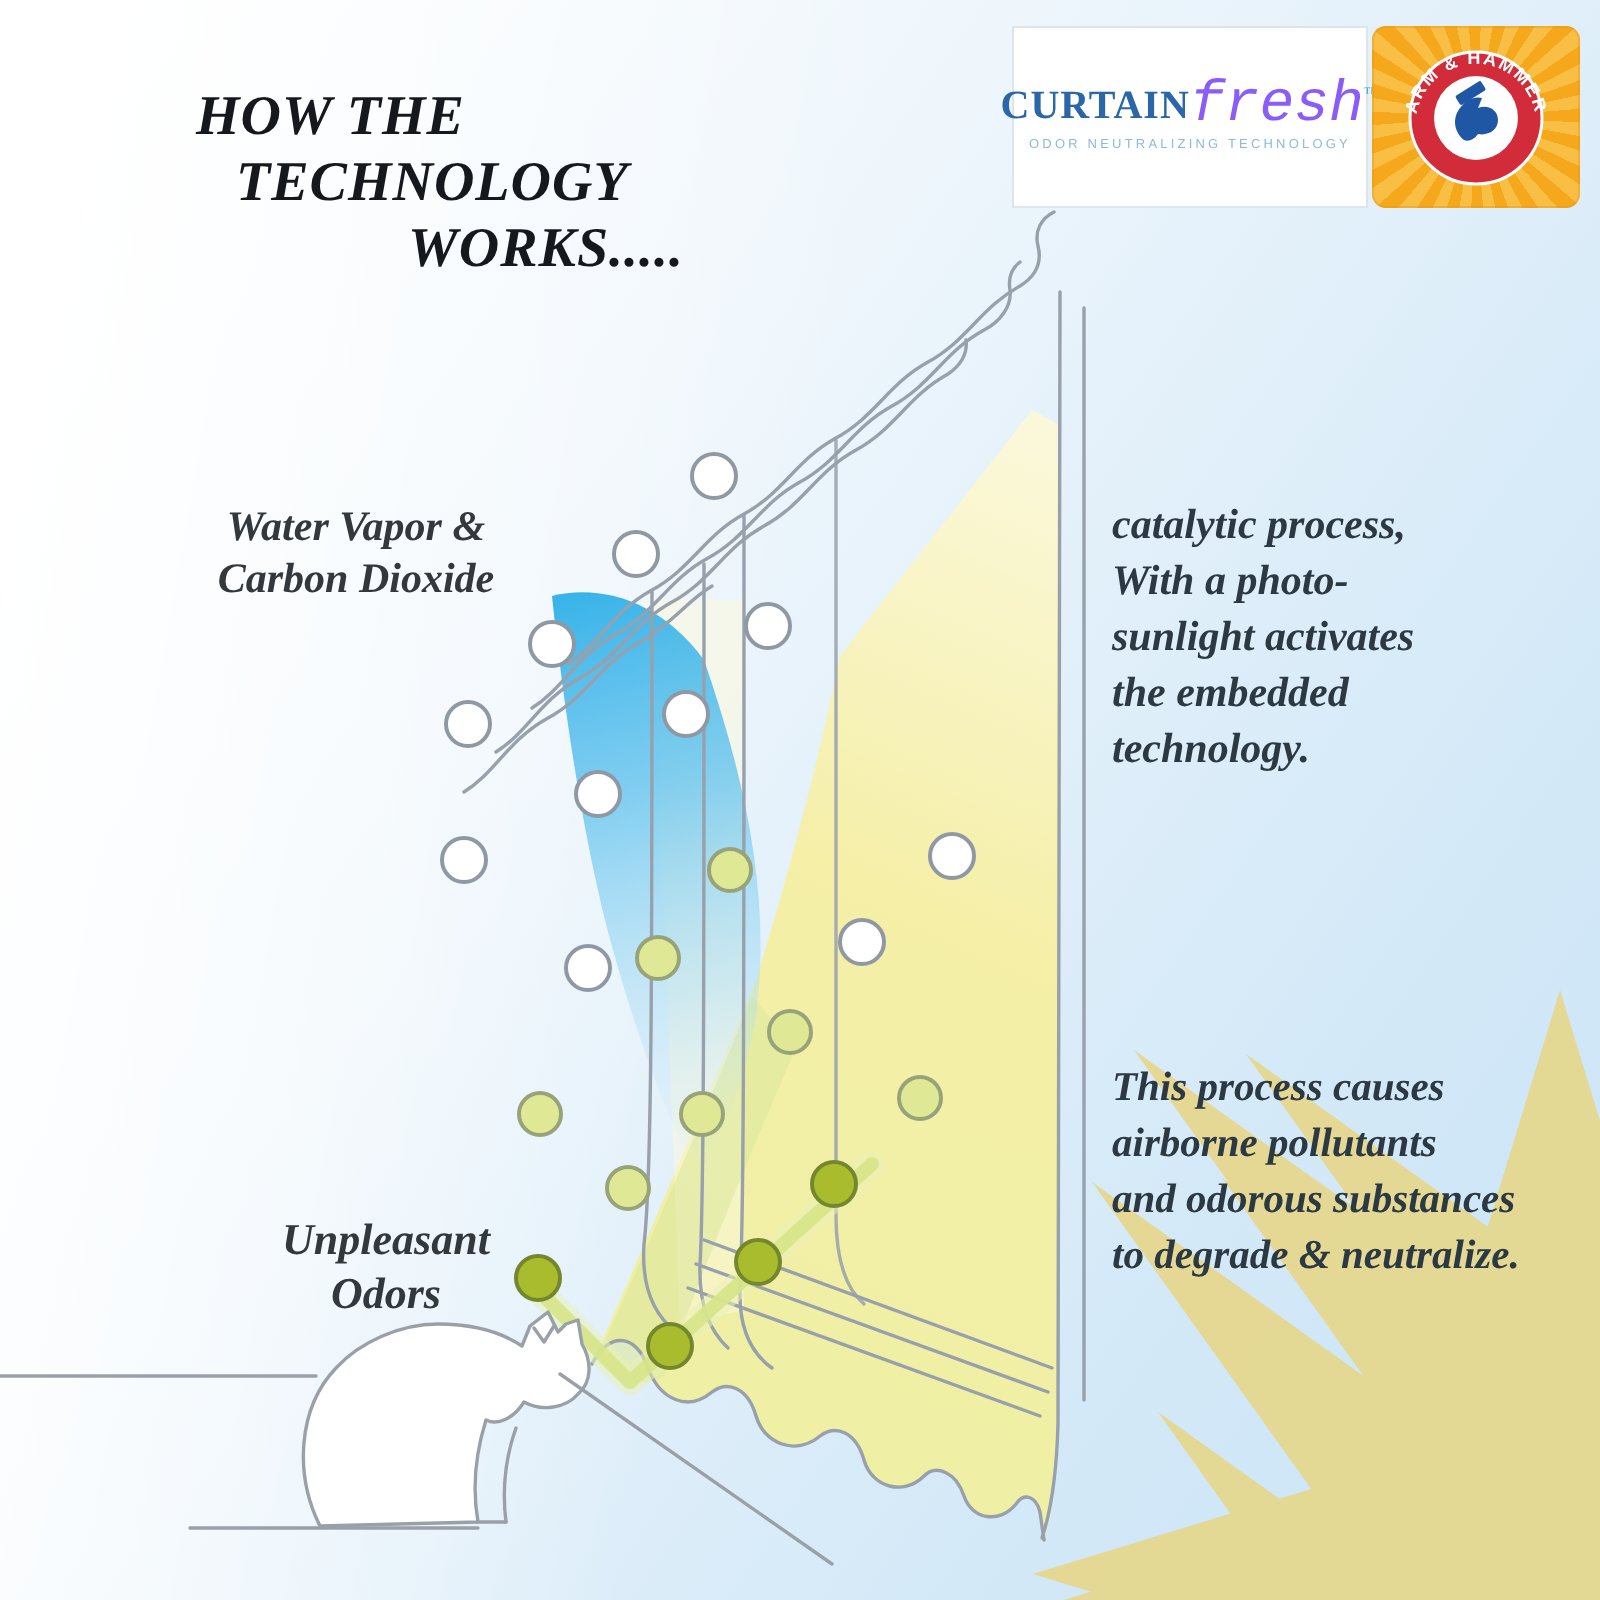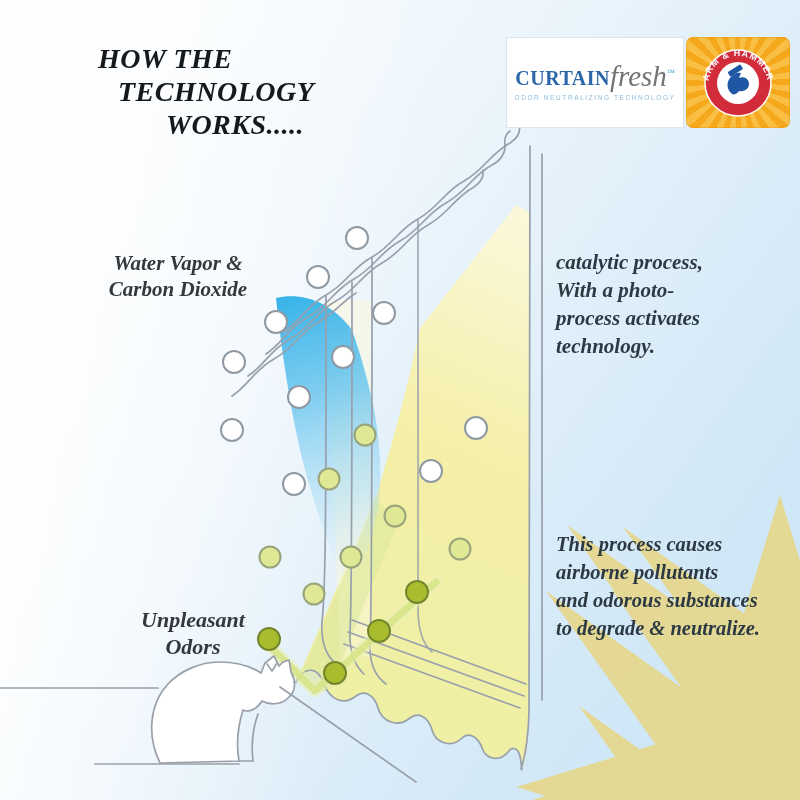--- a/index.html
+++ b/index.html
@@ -8,41 +8,41 @@
     background:
       linear-gradient(100deg, rgba(255,255,255,.95) 6%, rgba(255,255,255,0) 48%),
       linear-gradient(125deg,#fbfdfe 0%,#eef6fc 38%,#d6eaf8 72%,#c8e3f6 100%);
     font-family:"Liberation Serif", serif;
   }
   .scene{position:absolute;left:0;top:0;}
   
   .title{position:absolute;left:98px;top:42px;font-style:italic;font-weight:600;
          font-size:28px;color:#15181c;letter-spacing:.5px;line-height:33px;}
   .title .t2{margin-left:20px;}
-  .title .t3{margin-left:68px;}
+  .title .t3{margin-left:106px;}
   .t-line{display:block;font-style:italic;}
   
   .lbl{position:absolute;text-align:center;font-style:italic;font-weight:600;
        color:#33383d;font-size:21px;line-height:26px;}
   .lbl-vapor{left:92px;top:250px;width:172px;}
   .lbl-odor{left:118px;top:606px;width:150px;font-size:22px;line-height:27px;}
   
   .callout{position:absolute;font-style:italic;font-weight:600;color:#2c3942;}
   .callout-1{left:556px;top:248px;font-size:21px;line-height:28px;width:210px;}
   .callout-2{left:556px;top:530px;font-size:20.5px;line-height:28px;width:250px;}
   .c-line{display:block;}
   
-  .logo{position:absolute;left:506px;top:13px;display:flex;align-items:center;margin-top:24px;}
+  .logo{position:absolute;left:506px;top:13px;display:flex;align-items:center;}
   .logo-card{width:178px;height:91px;background:#fff;border:1px solid #dde4ea;
              box-sizing:border-box;display:flex;flex-direction:column;
              align-items:center;justify-content:center;}
   .brand-line{display:flex;align-items:baseline;}
   .brand-curtain{font-family:"Liberation Serif",serif;font-weight:700;color:#2b66a9;
                  font-size:20px;letter-spacing:.5px;}
-  .brand-fresh{font-family:Liberation Serif, serif;font-style:italic;color:#737373;
+  .brand-fresh{font-family:Liberation Mono, monospace;font-style:italic;color:#8b5cf6;
                font-size:29px;line-height:20px;position:relative;top:1px;}
   .brand-tm{font-size:8px;color:#3b9ad2;position:relative;top:-10px;}
   .brand-tag{margin-top:4px;font-family:"Liberation Sans",sans-serif;font-size:6.5px;
              letter-spacing:1.6px;color:#8abbdd;white-space:nowrap;}
   .badge{width:104px;height:91px;margin-left:2px;border-radius:7px;position:relative;
          background:
            repeating-conic-gradient(from 3deg,#f9bf45 0deg 7.5deg,#f5a81c 7.5deg 15deg);
          display:flex;align-items:center;justify-content:center;
          box-shadow:inset 0 0 0 1px rgba(230,150,20,.4);}
 </style>
@@ -239,21 +239,22 @@
     <span class="c-line">Odors</span>
   </div>
   <div class="lbl lbl-vapor">
     <span class="c-line">Water Vapor &amp;</span>
     <span class="c-line">Carbon Dioxide</span>
   </div>
 
   <div class="callout callout-1">
     <span class="c-line">catalytic process,</span>
     <span class="c-line">With a photo-</span>
-    <span class="c-line">process activates</span>
+    <span class="c-line">sunlight activates</span>
+    <span class="c-line">the embedded</span>
     <span class="c-line">technology.</span>
   </div>
   <div class="callout callout-2">
     <span class="c-line">This process causes</span>
     <span class="c-line">airborne pollutants</span>
     <span class="c-line">and odorous substances</span>
     <span class="c-line">to degrade &amp; neutralize.</span>
   </div>
 
 </div>

